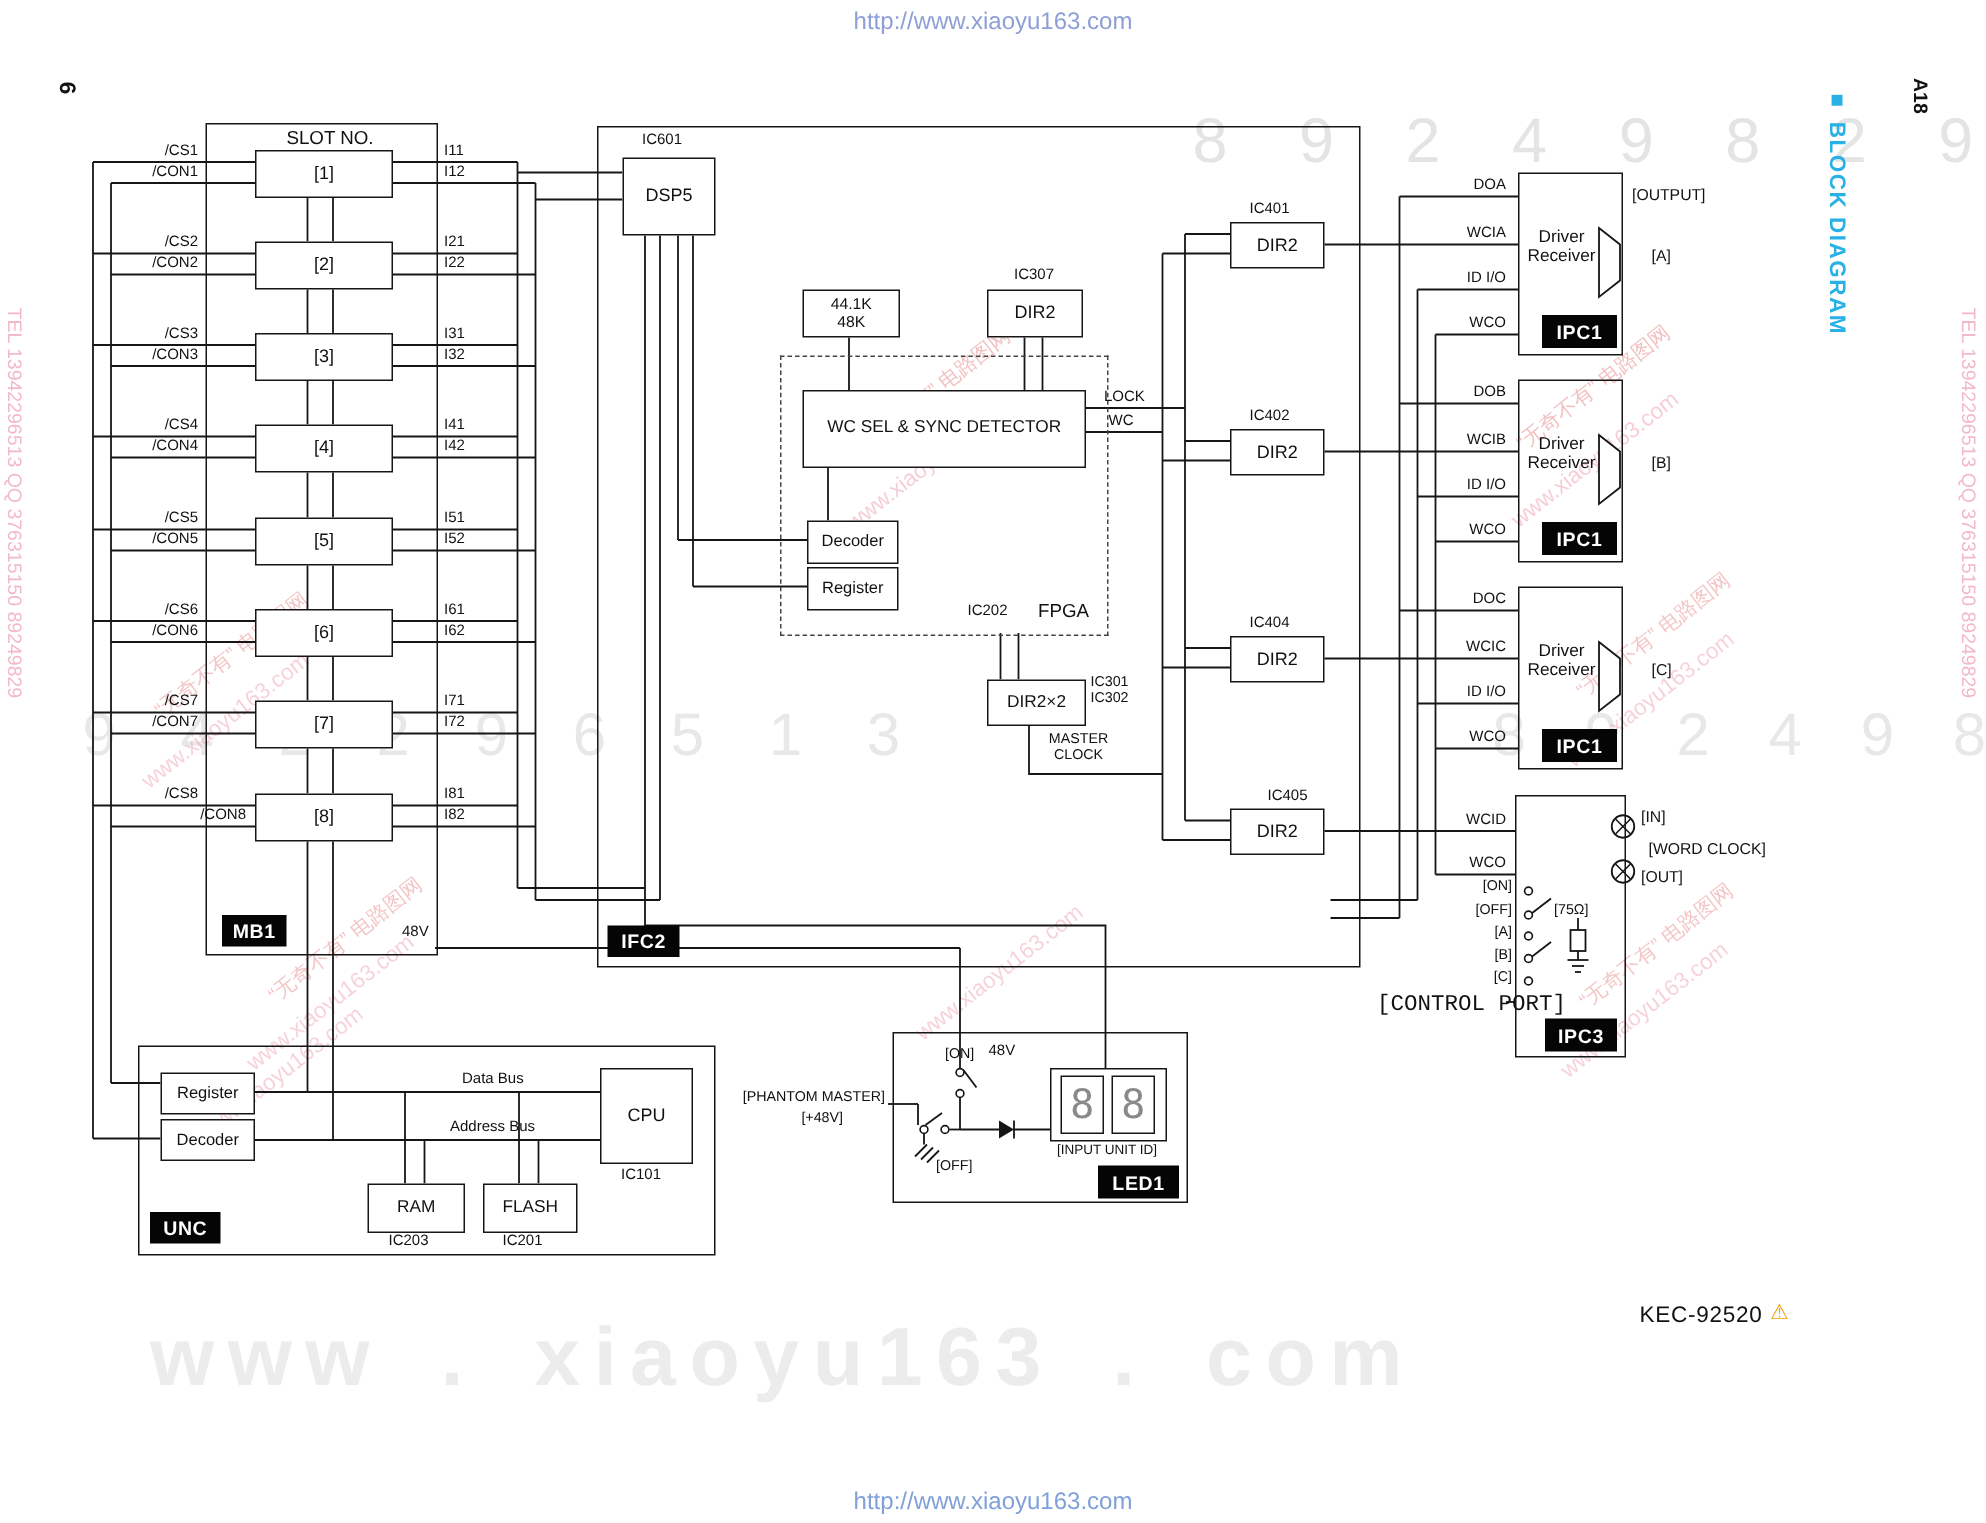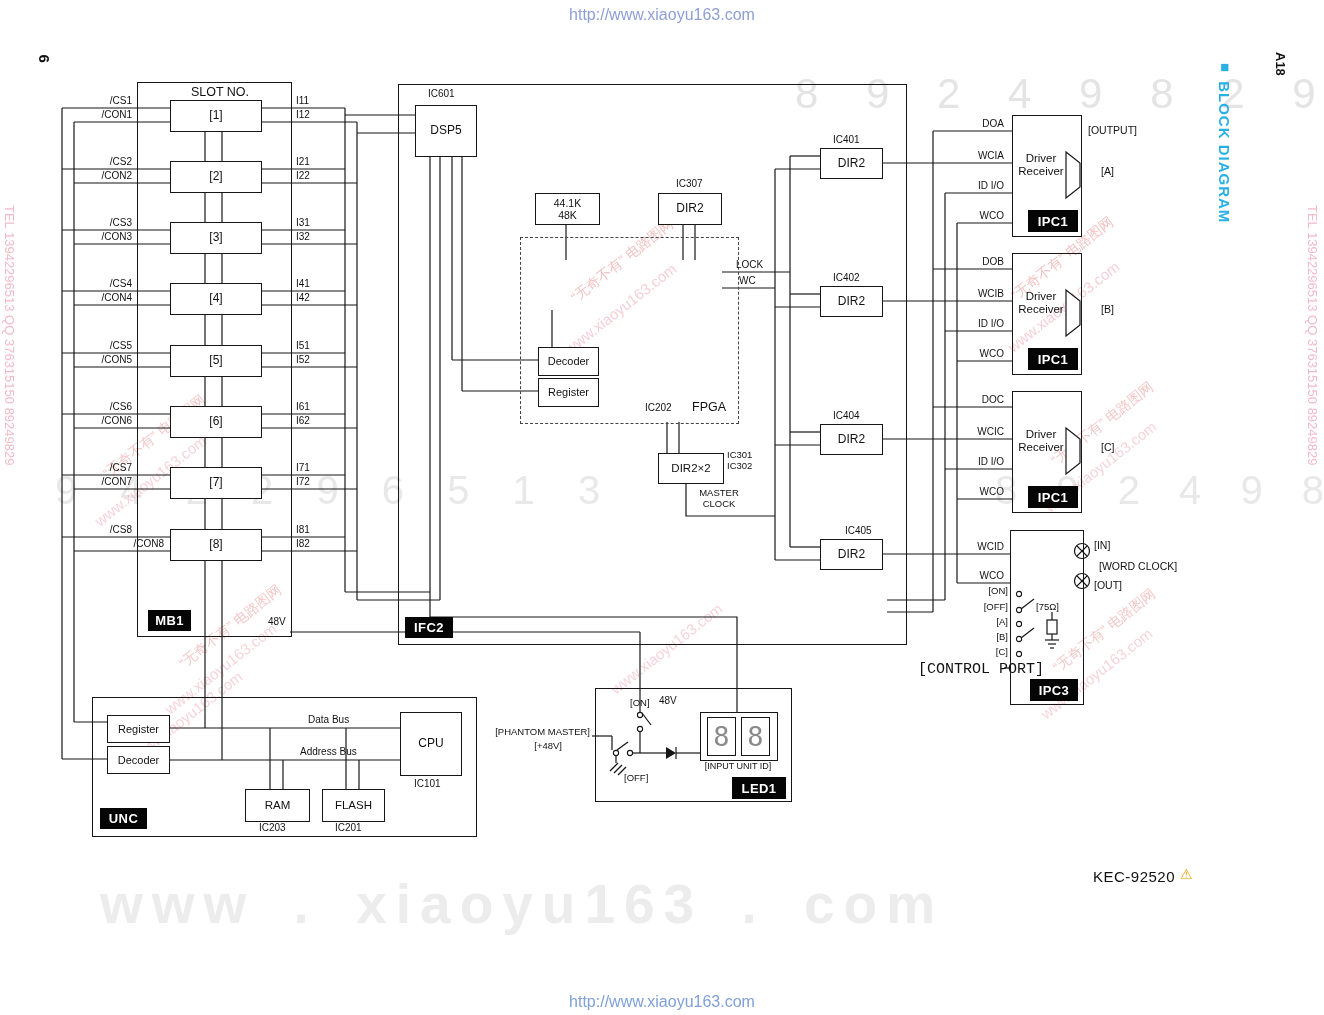--- a/index.html
+++ b/index.html
@@ -316,20 +316,23 @@
     </div>
   <div class="box col" style="left:535px;top:193px;width:63px;height:30px;font-size:10.5px;">
     <span>44.1K</span>
     <span>48K</span>
   </div>
   <div class="lbl" style="left:676px;top:178px;">IC307</div>
   <div class="box" style="left:658px;top:193px;width:62px;height:30px;">
       <span>DIR2</span>
     </div>
   <div class="dash" style="left:520px;top:237px;width:217px;height:185px;"></div>
+  <div class="box" style="left:535px;top:260px;width:187px;height:50px;font-size:11.5px;">
+      <span>WC SEL &amp; SYNC DETECTOR</span>
+    </div>
   <div class="lbl" style="left:736px;top:259px;">LOCK</div>
   <div class="lbl" style="left:739px;top:275px;">WC</div>
   <div class="box" style="left:538px;top:347px;width:59px;height:27px;font-size:11px;">
       <span>Decoder</span>
     </div>
   <div class="box" style="left:538px;top:378px;width:59px;height:27px;font-size:11px;">
       <span>Register</span>
     </div>
   <div class="lbl" style="left:645px;top:402px;">IC202</div>
   <div class="lbl" style="left:692px;top:400px;font-size:12.5px;">FPGA</div>

